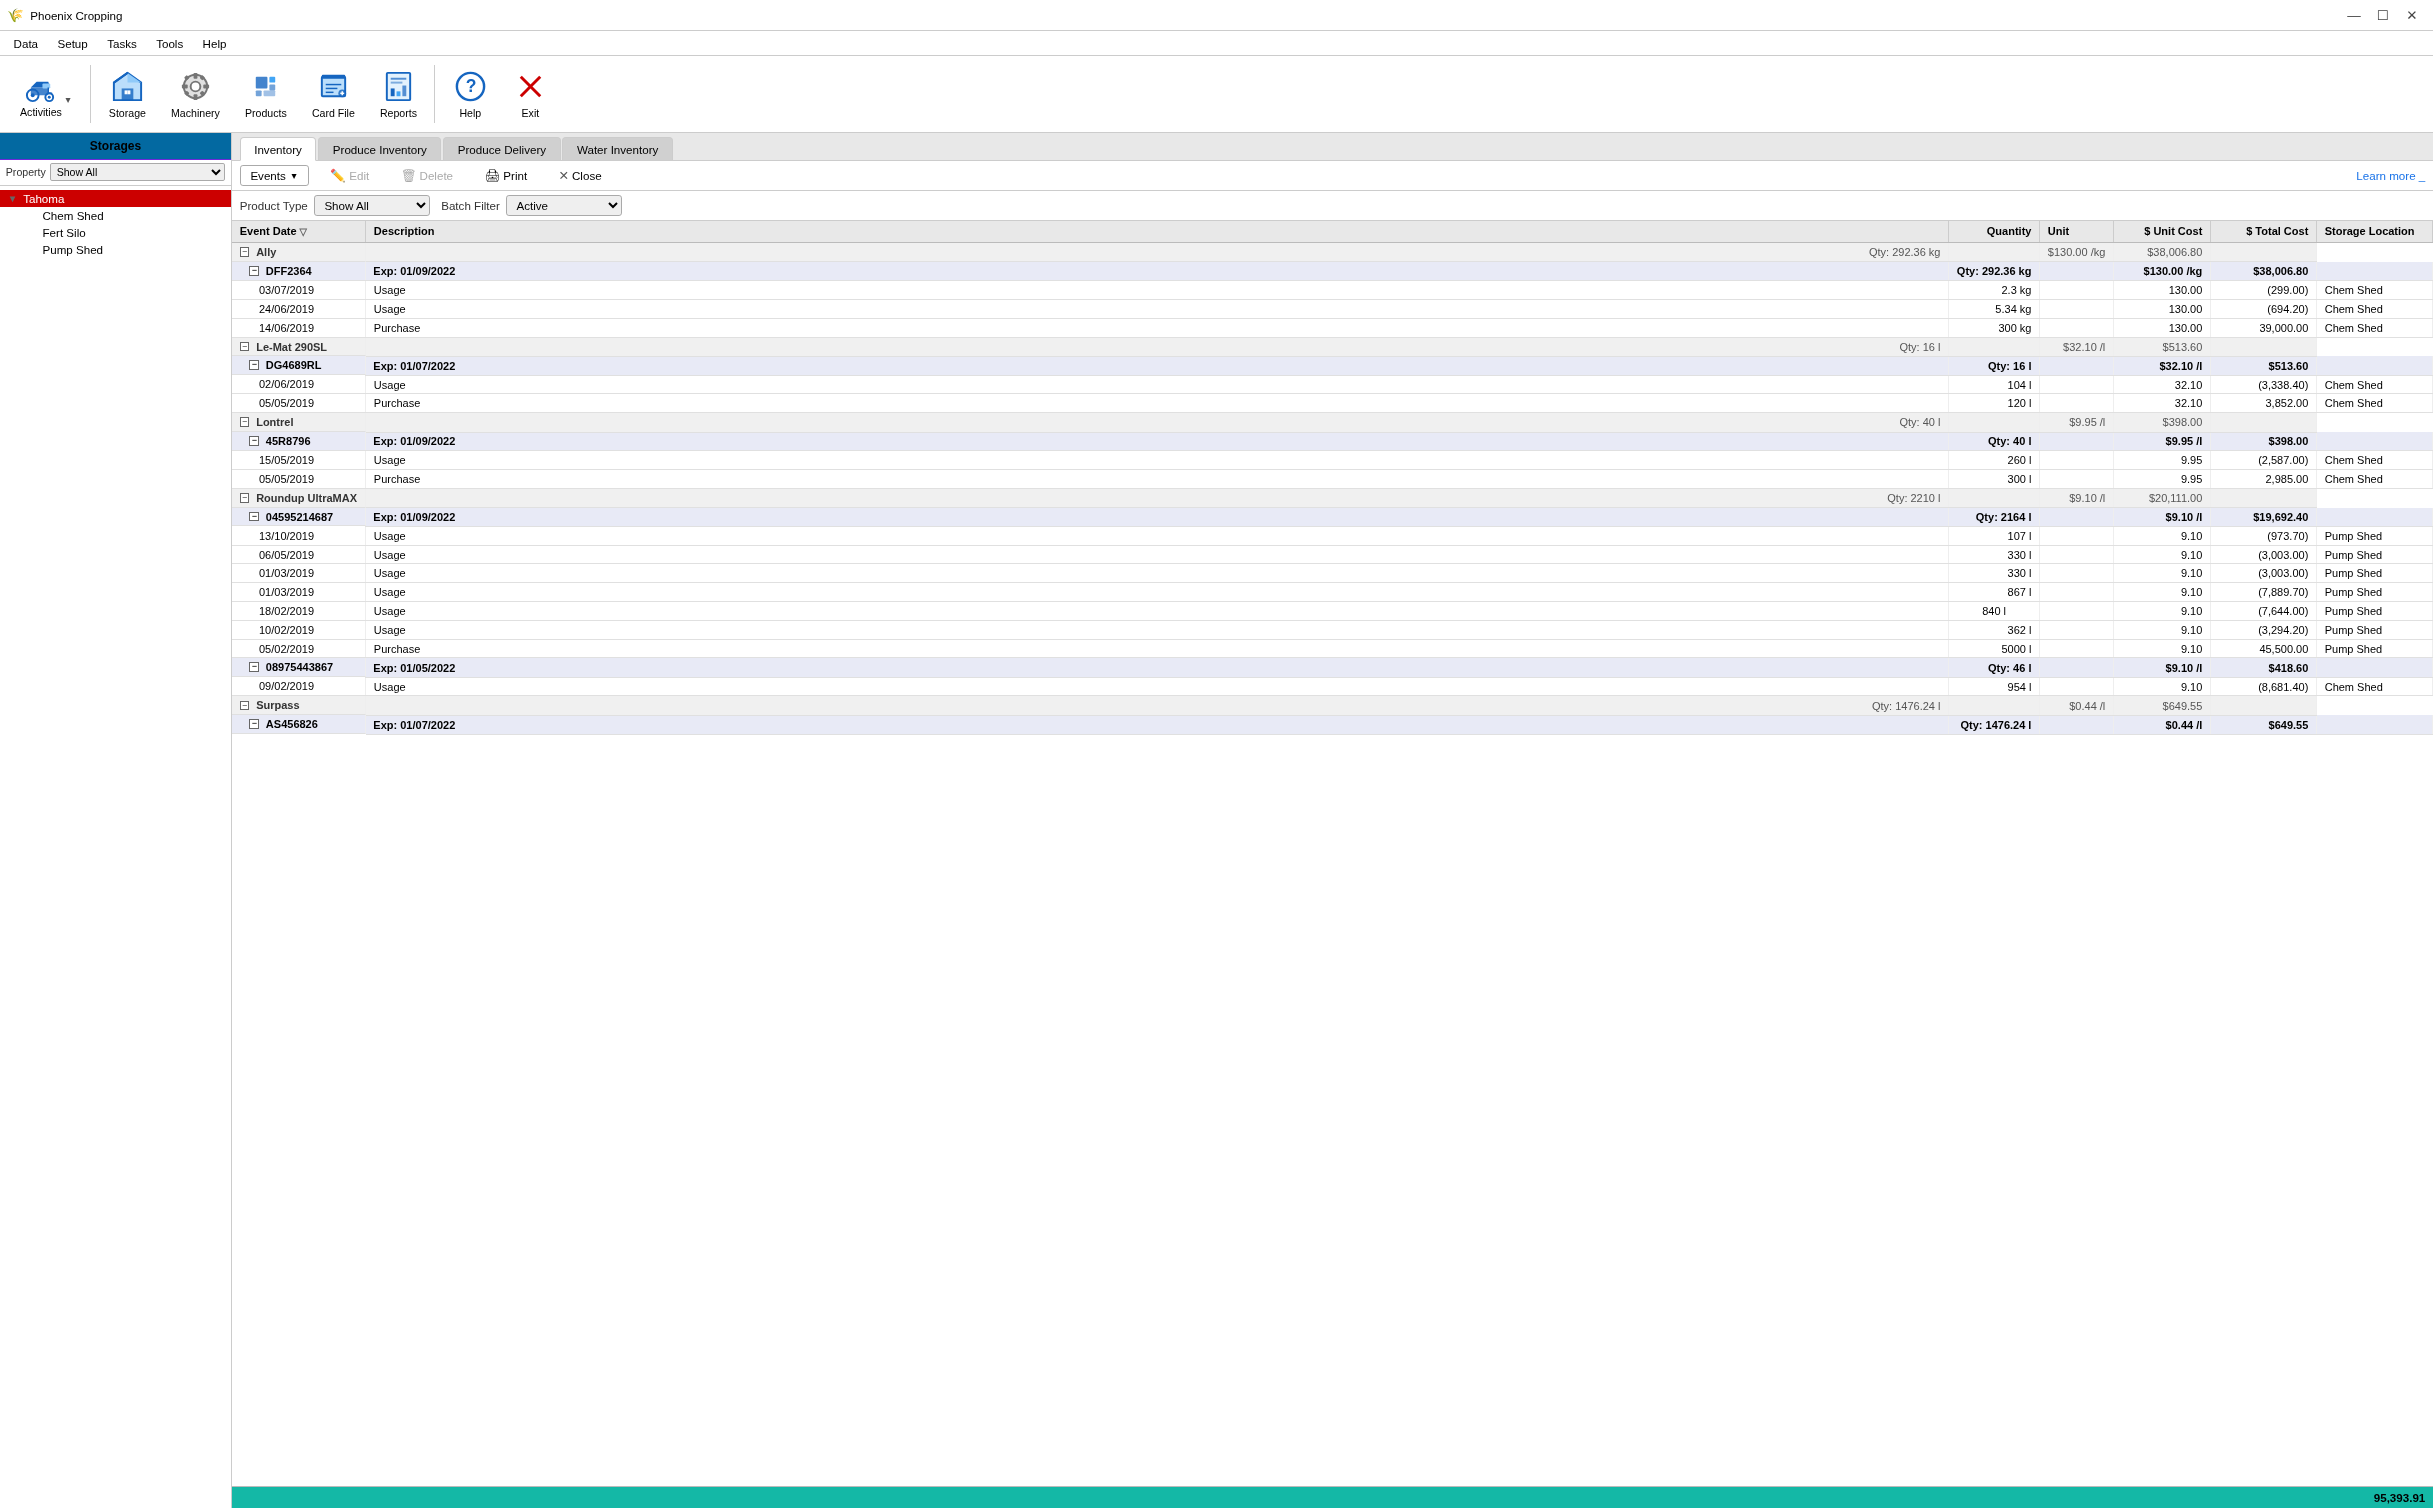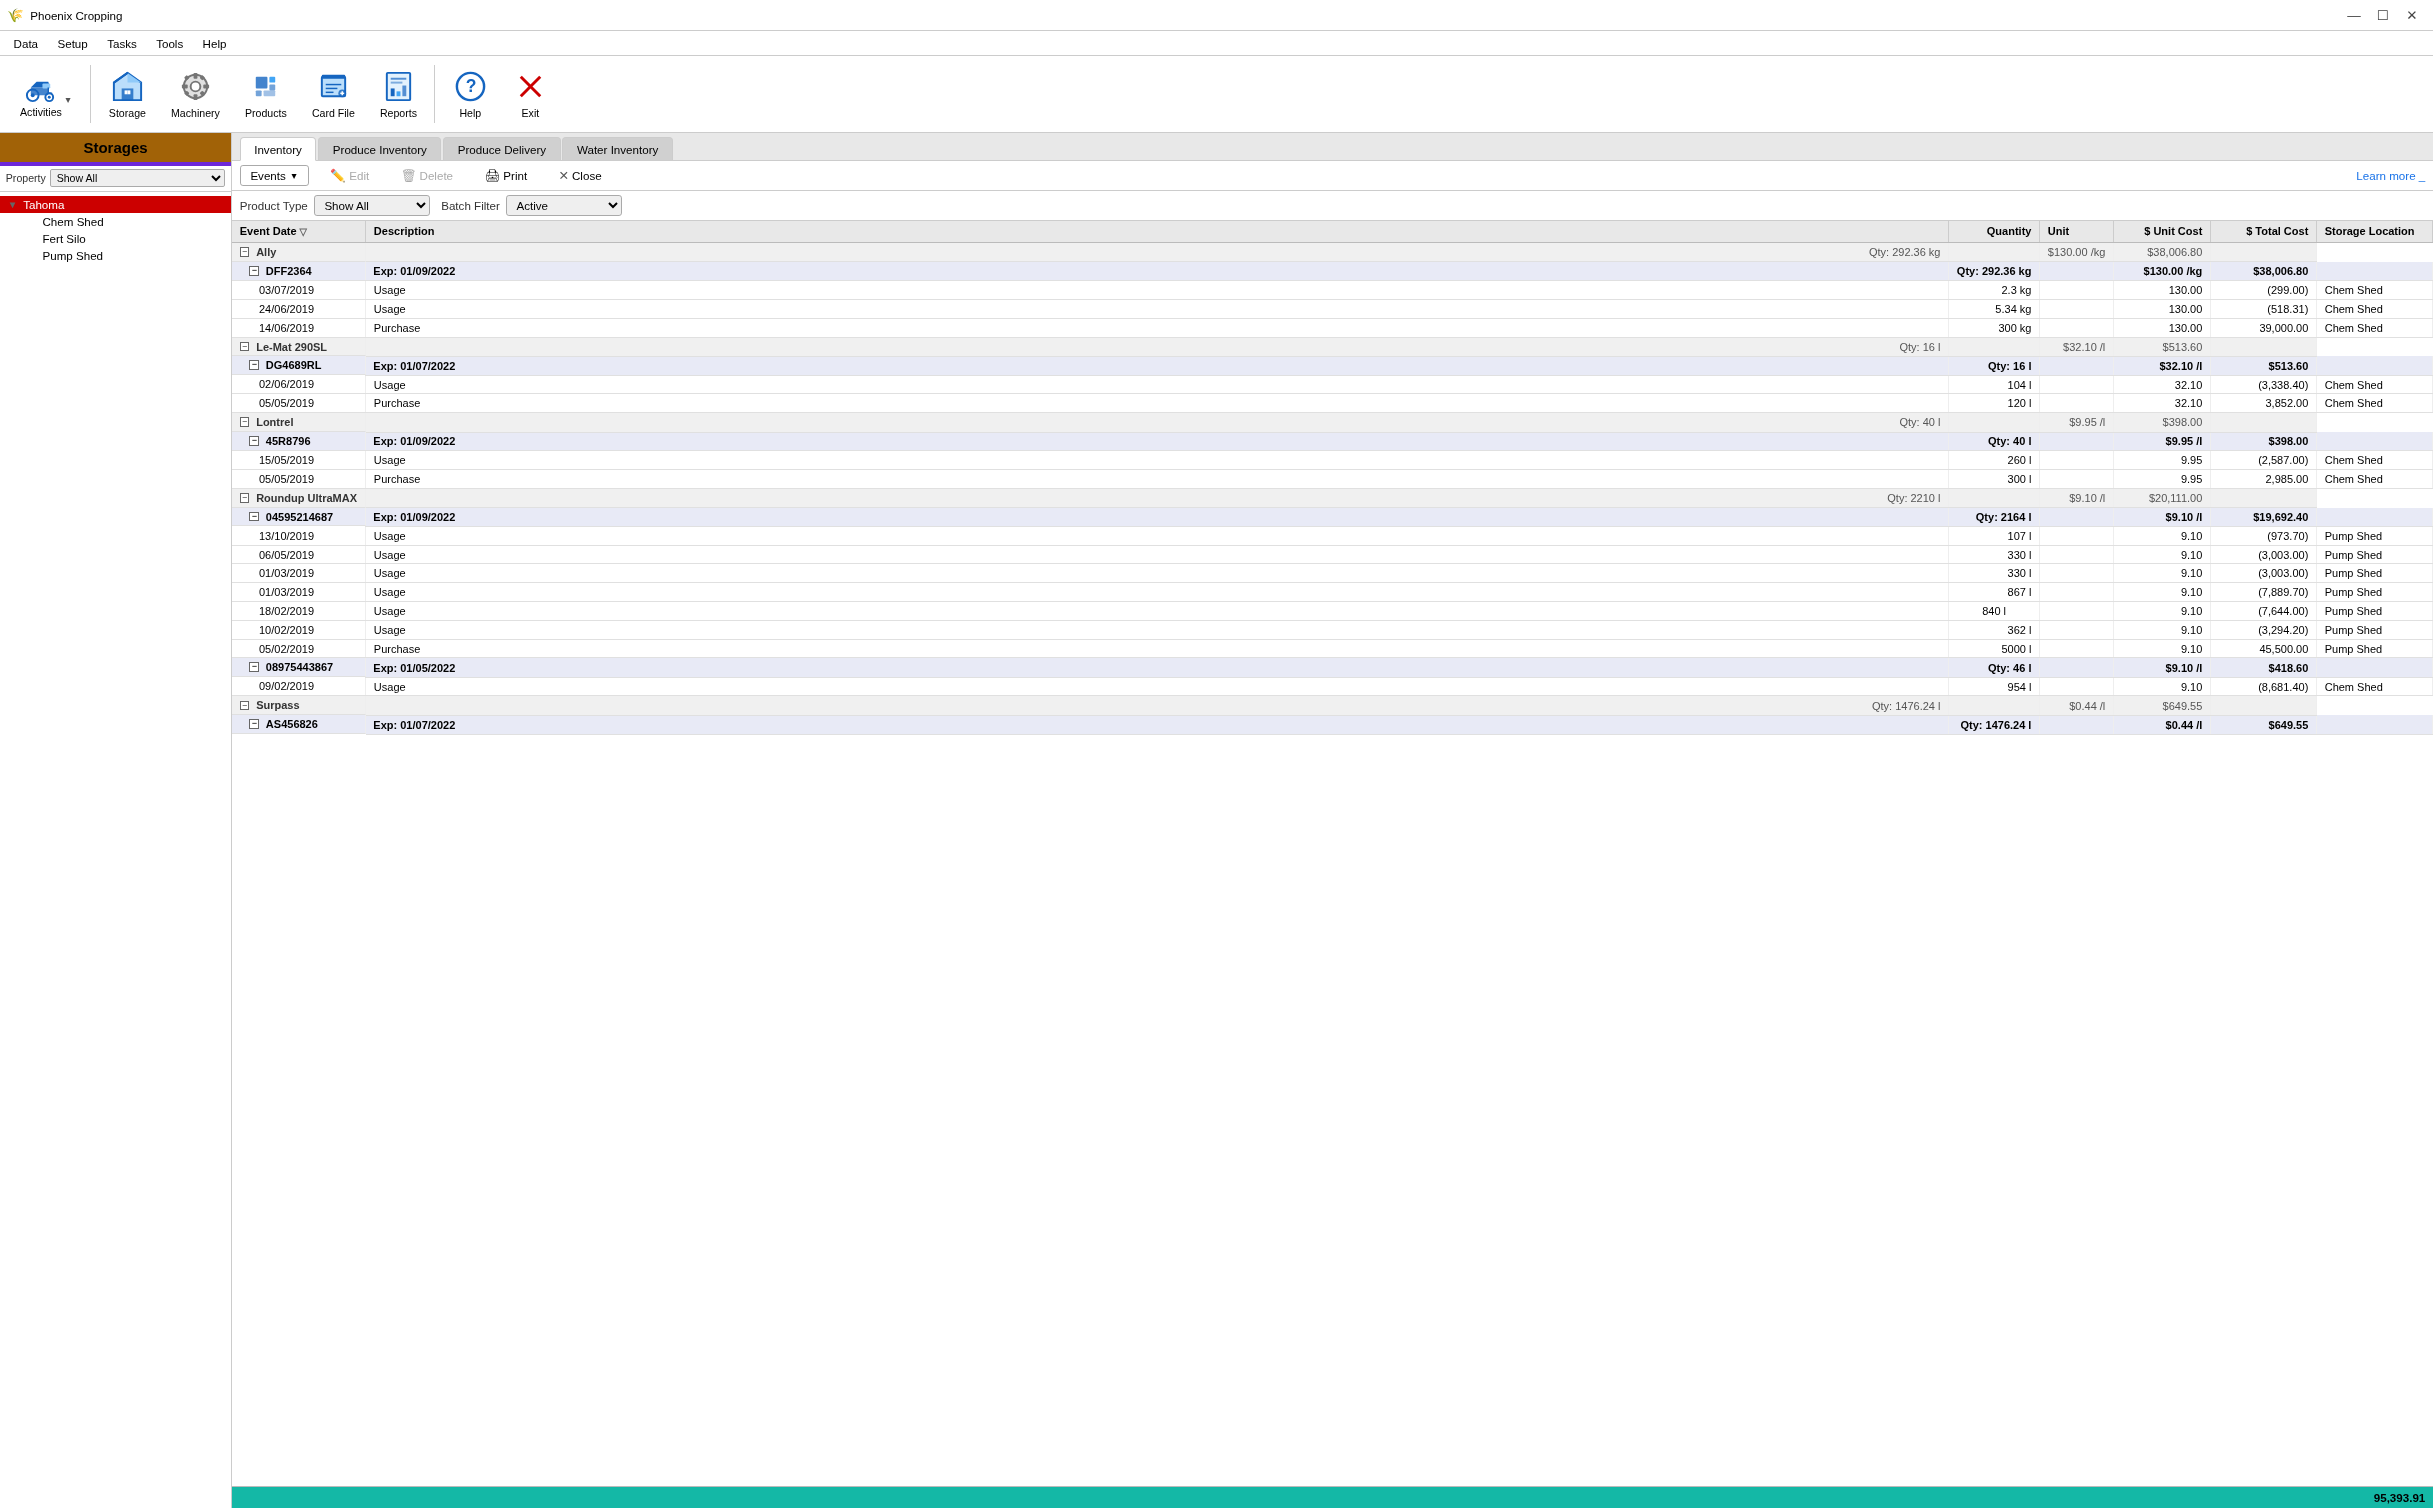--- a/index.html
+++ b/index.html
@@ -19,21 +19,21 @@
     .toolbar { display: flex; align-items: center; background: #fff; padding: 3.9px 7.7px; border-bottom: 1px solid #ccc; gap: 1.9px; height: 77px; }
     .toolbar-btn { display: flex; flex-direction: column; align-items: center; justify-content: center; padding: 3.9px 11.6px; cursor: pointer; border: none; background: none; font-size: 10.6px; gap: 3.9px; min-width: 58px; border-radius: 2.9px; }
     .toolbar-icon { width: 35px; height: 35px; display: flex; align-items: center; justify-content: center; font-size: 23px; }
     .toolbar-divider { width: 1px; height: 58px; background: #ccc; margin: 0 3.9px; }
     
     
     .main-layout { display: flex; height: calc(100vh - 133px); }
     
     
     .sidebar { width: 232px; background: #fff; border-right: 1px solid #ccc; display: flex; flex-direction: column; }
-    .sidebar-header { background: #a16207; padding: 5.8px 9.7px; font-weight: bold; font-size: 15px; border-bottom: 4px solid #6d28d9; text-align: center; }
+    .sidebar-header { background: #0369a1; padding: 5.8px 9.7px; font-weight: bold; font-size: 12px; border-bottom: 1px solid #6d28d9; text-align: center; }
     .sidebar-filter { display: flex; align-items: center; padding: 3.9px 5.8px; gap: 3.9px; border-bottom: 1px solid #ccc; }
     .sidebar-filter label { font-size: 10.6px; color: #333; }
     .sidebar-filter select { flex: 1; font-size: 10.6px; border: 1px solid #aaa; border-radius: 1.9px; padding: 1px 1.9px; }
     .sidebar-tree { flex: 1; overflow-y: auto; padding: 3.9px 0; }
     .tree-item { padding: 1.9px 7.7px; cursor: pointer; display: flex; align-items: center; gap: 3.9px; font-size: 11.6px; }
     .tree-item.selected { background: #cc0000; color: #fff; }
     .tree-toggle { font-size: 9.7px; color: #666; width: 11.6px; }
     .tree-child { padding-left: 27px; }
     
     
@@ -377,21 +377,21 @@
             <td style="text-align:right;">130.00</td>
             <td style="text-align:right;">(299.00)</td>
             <td>Chem Shed</td>
           </tr>
           <tr class="row-detail">
             <td style="padding-left:27px;">24/06/2019</td>
             <td>Usage</td>
             <td style="text-align:right;">5.34 kg</td>
             <td></td>
             <td style="text-align:right;">130.00</td>
-            <td style="text-align:right;">(518.31)</td>
+            <td style="text-align:right;">(694.20)</td>
             <td>Chem Shed</td>
           </tr>
           <tr class="row-detail">
             <td style="padding-left:27px;">14/06/2019</td>
             <td>Purchase</td>
             <td style="text-align:right;">300 kg</td>
             <td></td>
             <td style="text-align:right;">130.00</td>
             <td style="text-align:right;">39,000.00</td>
             <td>Chem Shed</td>

